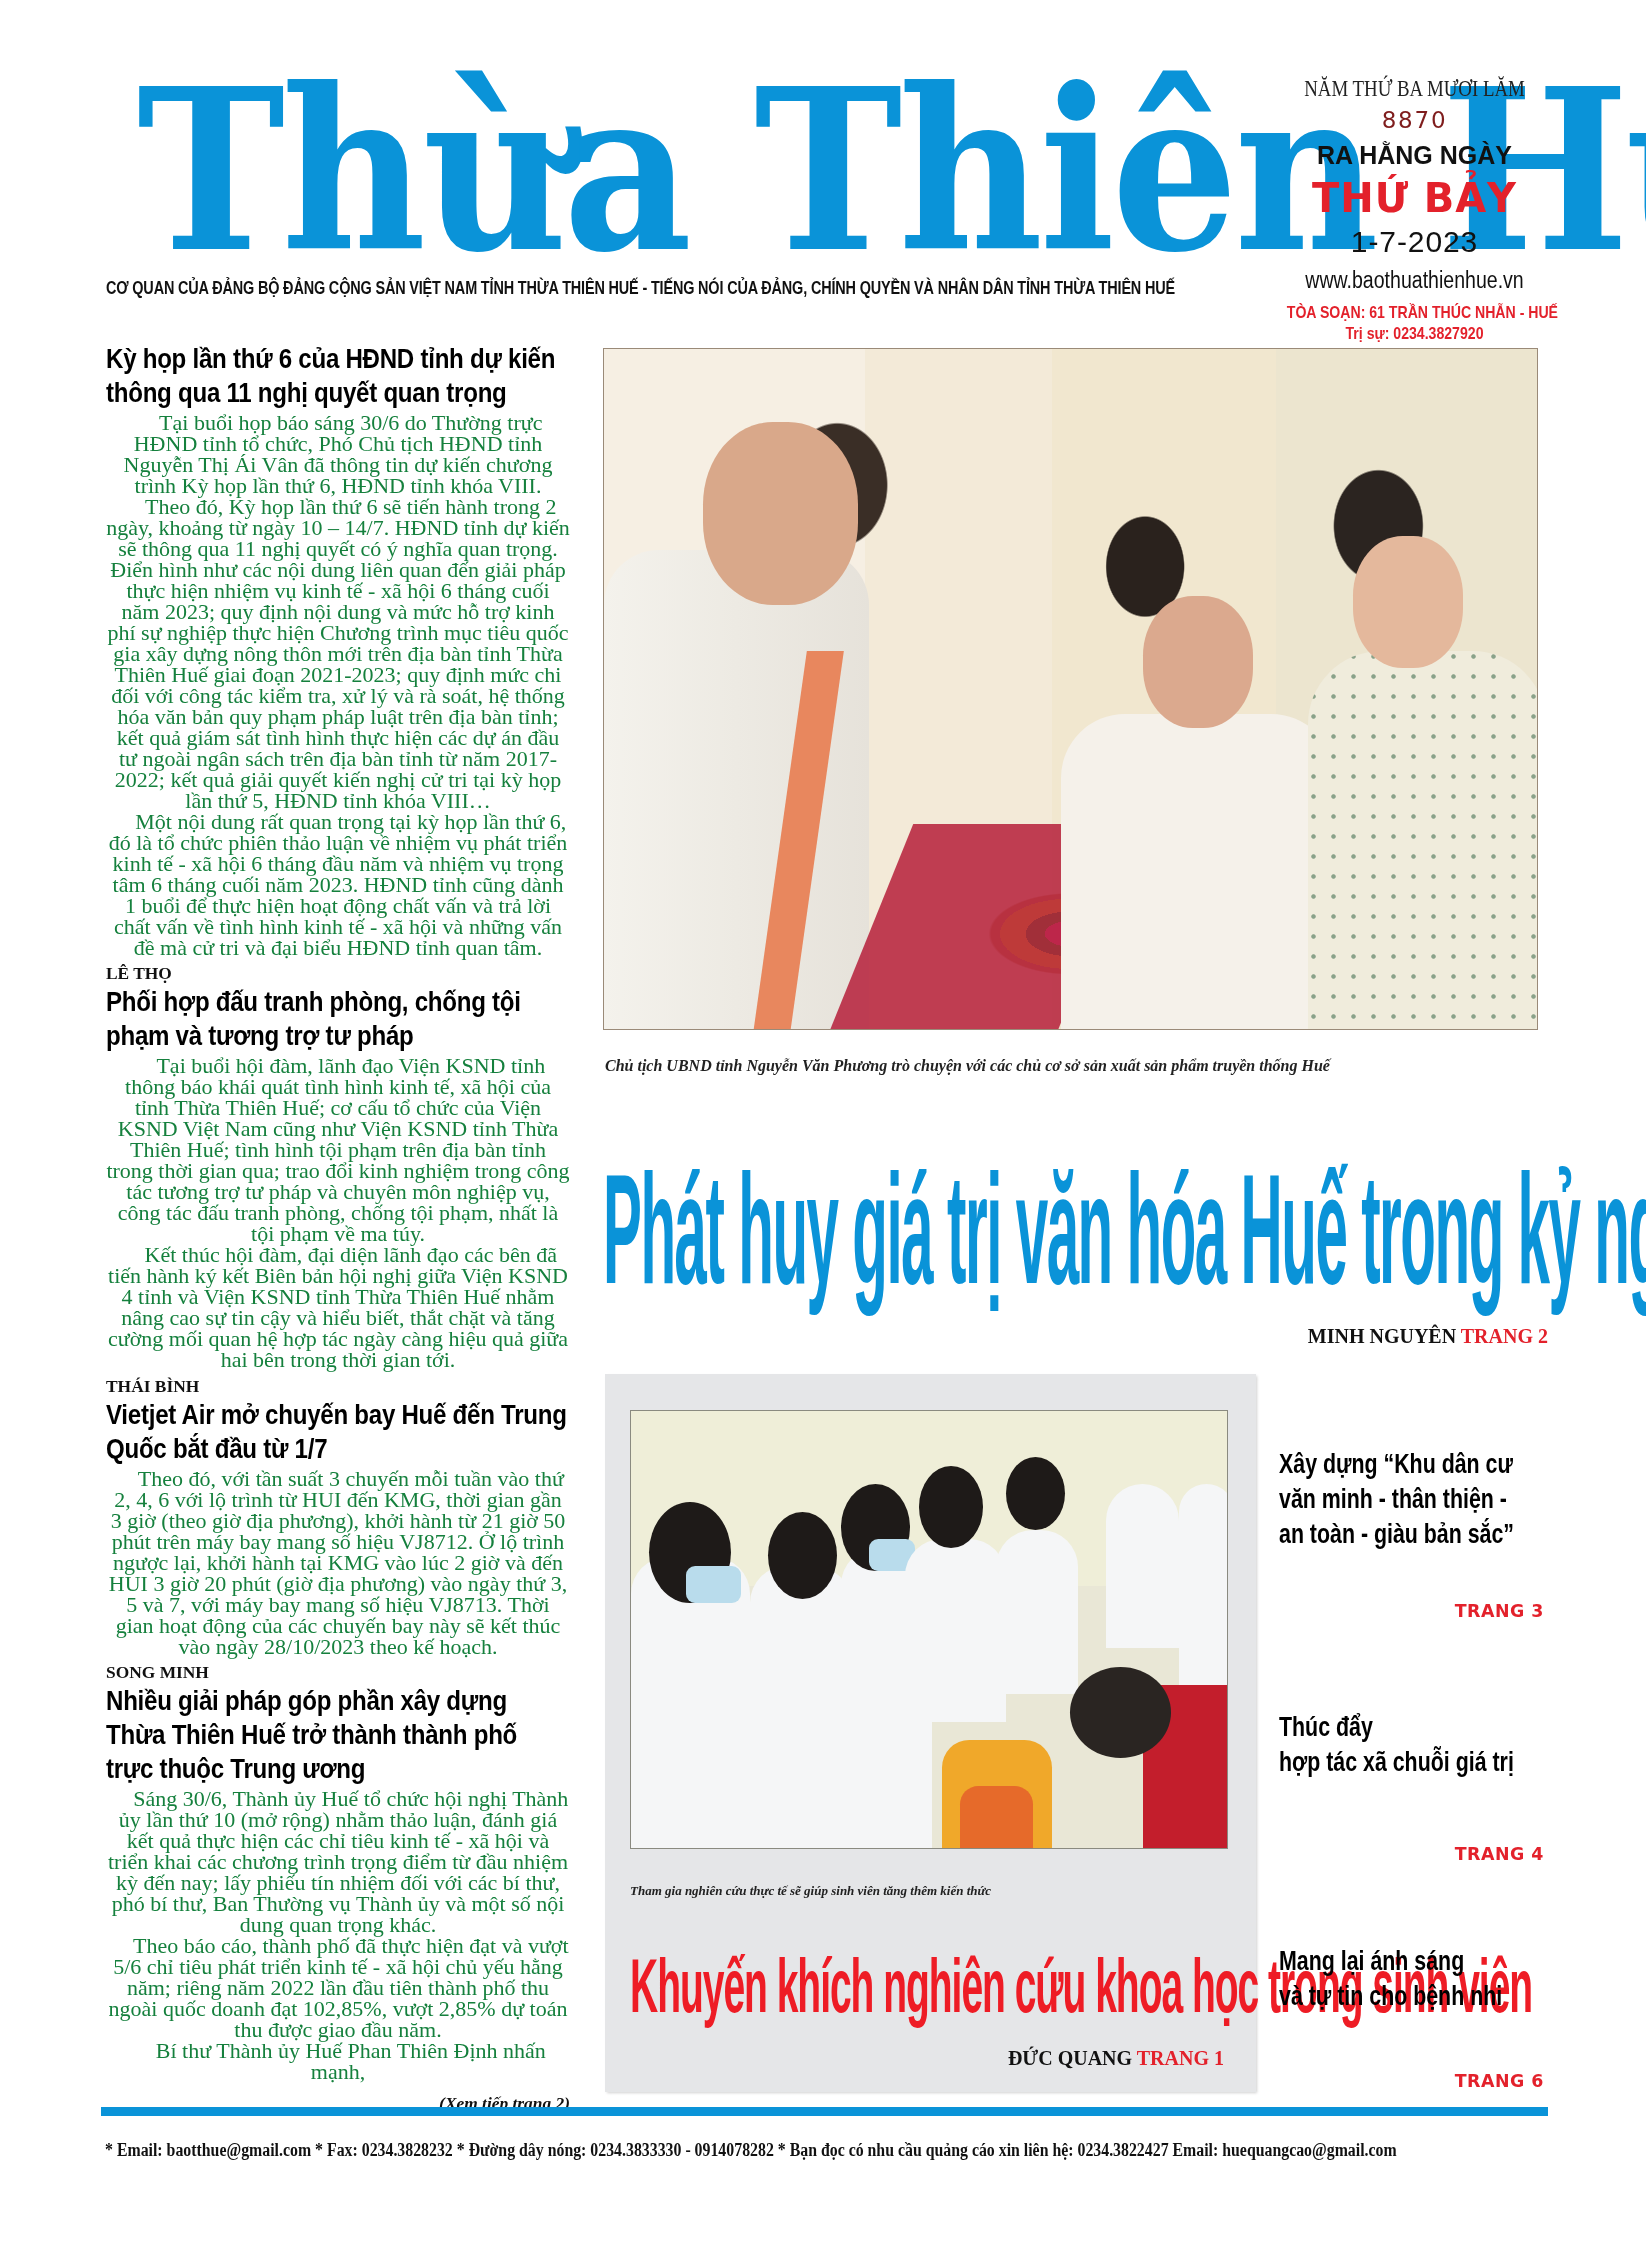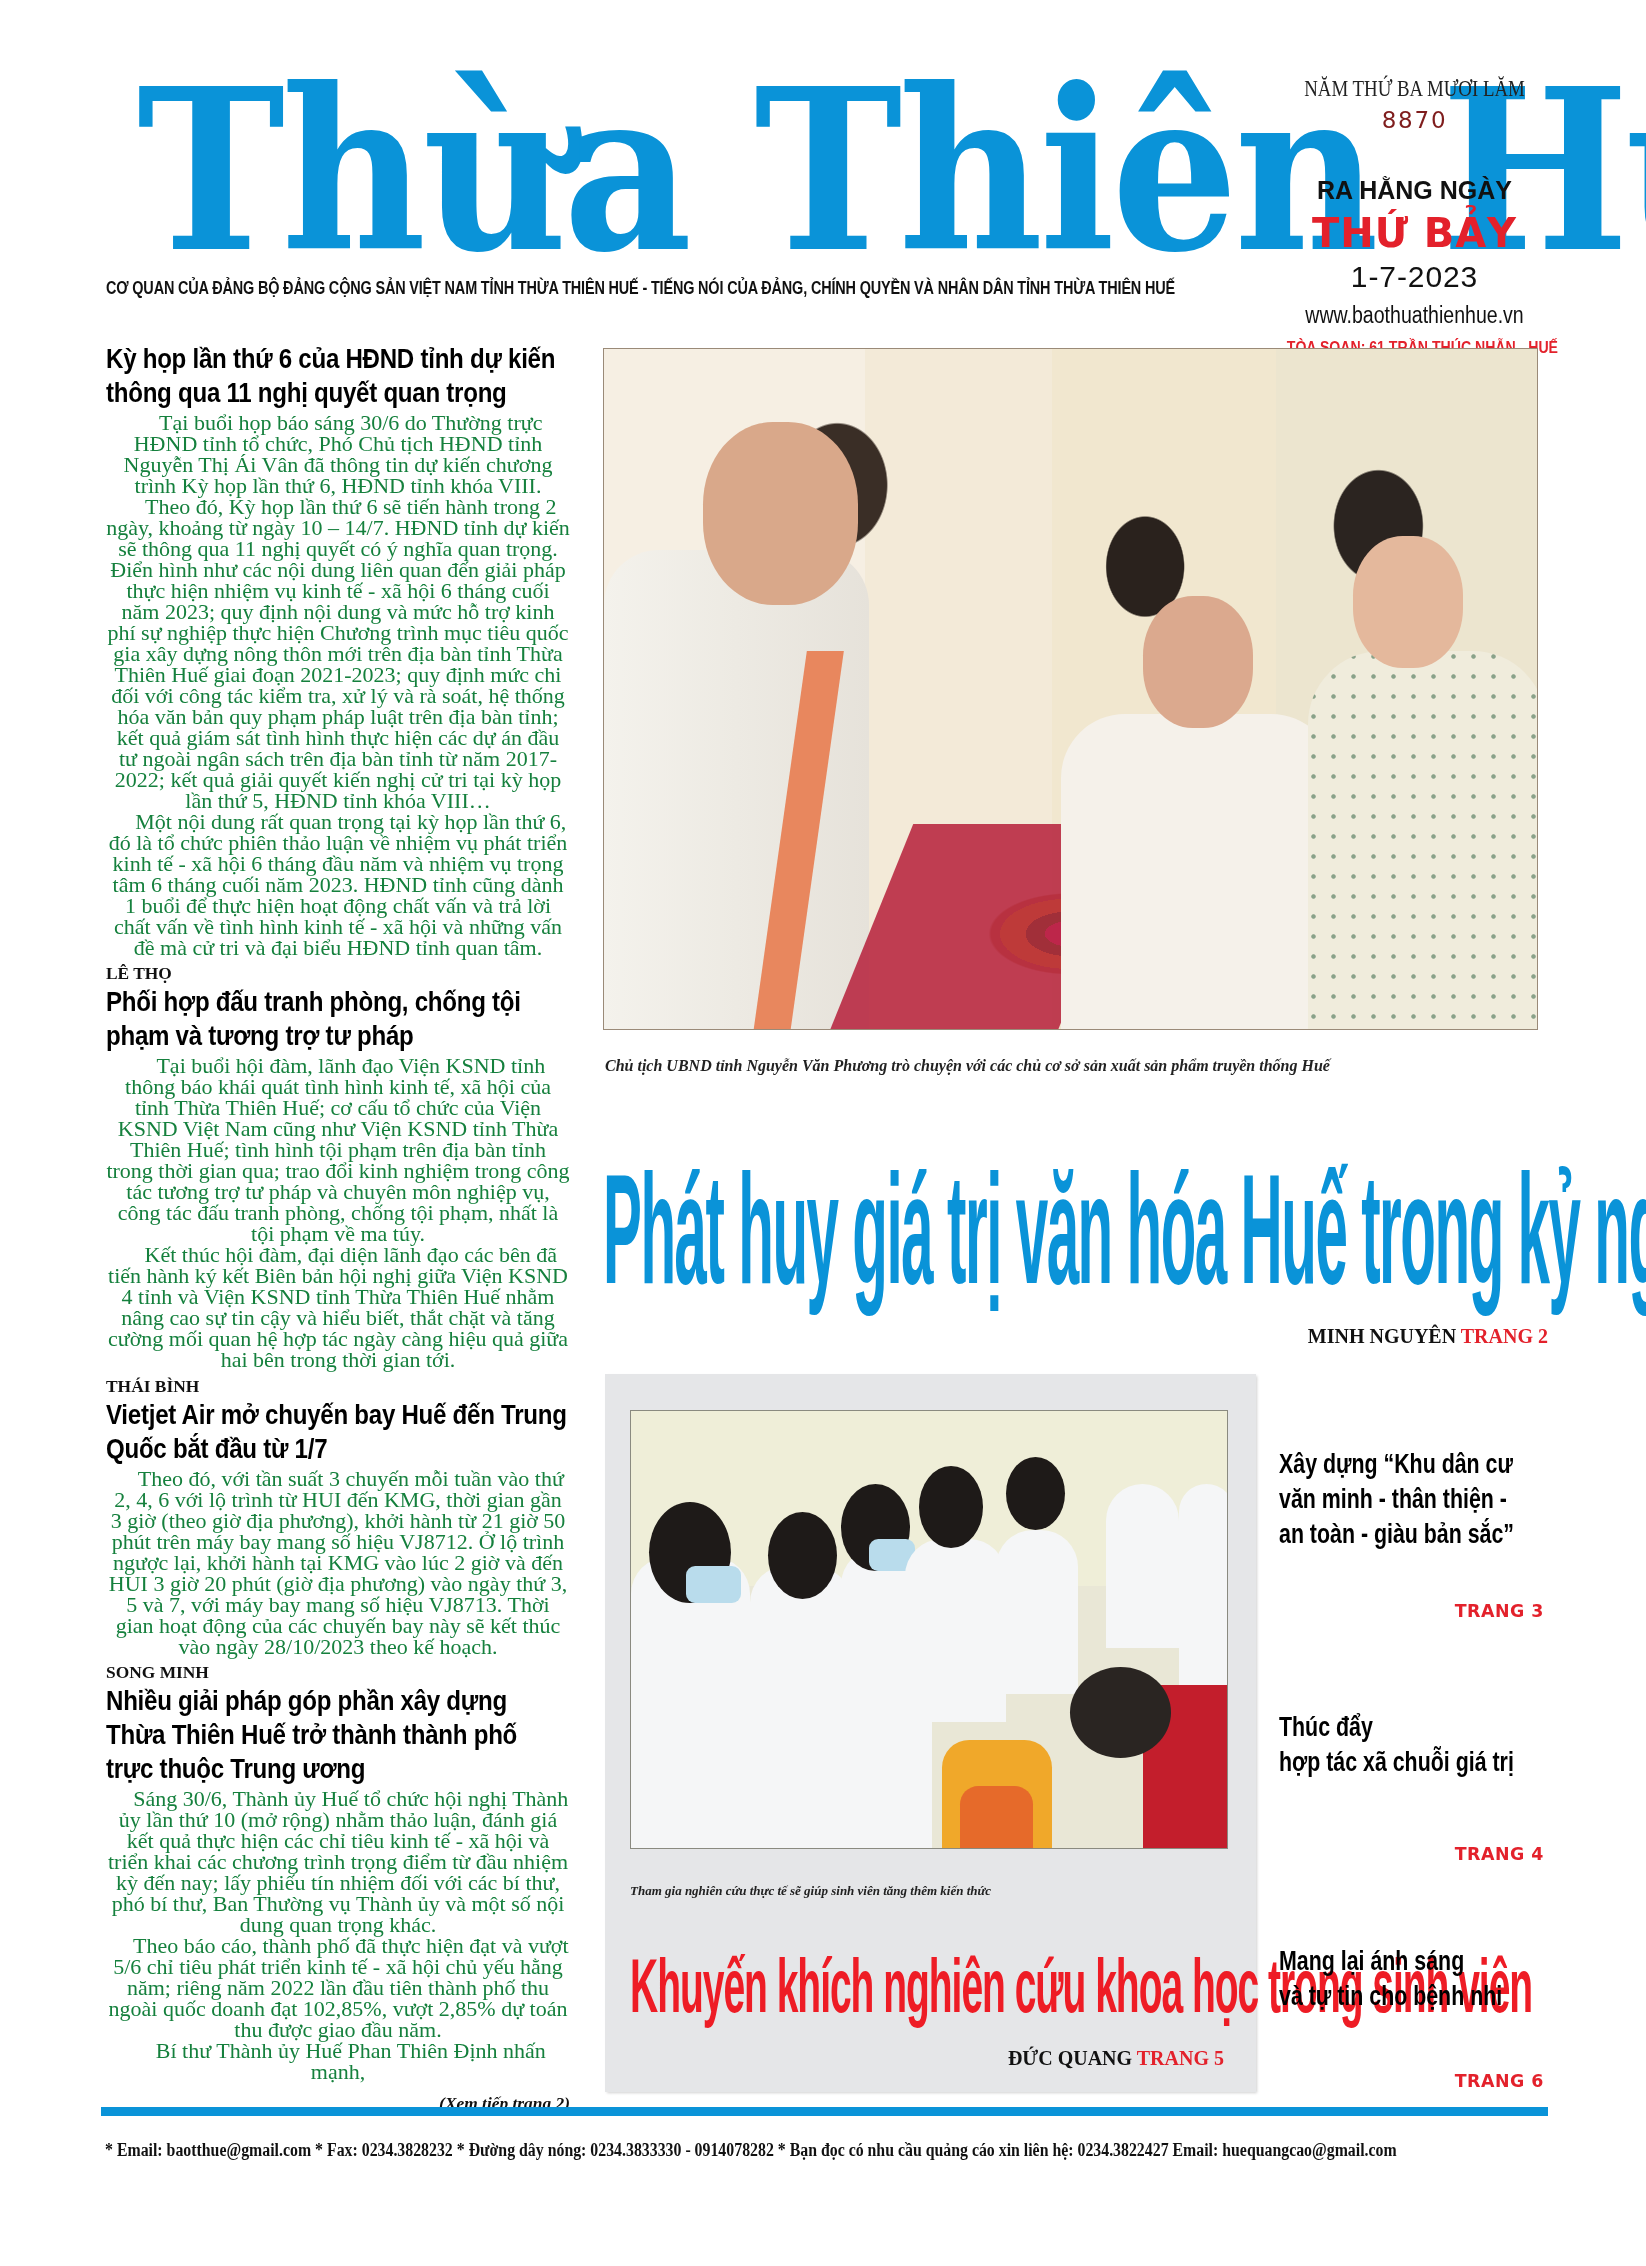--- a/index.html
+++ b/index.html
@@ -17,21 +17,21 @@
   }
   .masthead-sub {
     left: 106px; top: 274px; width: 1160px;
     font-family: "Liberation Sans", sans-serif; font-weight: bold;
     font-size: 18.3px; line-height: 27.4px; color: #111; white-space: nowrap;
     transform: scaleX(0.79); transform-origin: left top; letter-spacing: -0.2px;
   }
   .info { left: 1266px; top: 73px; width: 297px; text-align: center; }
   .info .year { font-family: "Liberation Serif", serif; font-size: 23px; line-height: 31px; color: #222; transform: scaleX(0.82); }
   .info .issue { font-family: "DejaVu Sans", sans-serif; font-weight: normal; font-size: 23px; line-height: 33px; color: #7f1d1d; letter-spacing: 1.8px; }
-  .info .daily { font-family: "Liberation Sans", sans-serif; font-weight: bold; font-size: 25px; line-height: 37px; color: #111; margin-top: 35px; }
+  .info .daily { font-family: "Liberation Sans", sans-serif; font-weight: bold; font-size: 25px; line-height: 37px; color: #111; }
   .info .weekday { font-family: "DejaVu Sans", sans-serif; font-weight: bold; font-size: 40px; line-height: 48px; color: #e3212b; letter-spacing: 0.9px; }
   .info .date { font-family: "Liberation Sans", sans-serif; font-size: 30px; line-height: 40px; color: #111; letter-spacing: 0.9px; }
   .info .web { font-family: "Liberation Sans", sans-serif; font-size: 23px; line-height: 37px; color: #111; transform: scaleX(0.85); }
   .info .office { font-family: "Liberation Sans", sans-serif; font-weight: bold; font-size: 16.4px; line-height: 22px; color: #e3212b; white-space: nowrap; transform: scaleX(0.86); margin-top: 1.8px; }
   .info .phone { font-family: "Liberation Sans", sans-serif; font-weight: bold; font-size: 16.4px; line-height: 20px; color: #e3212b; transform: scaleX(0.86); }
 
   
   .col-left { left: 106px; top: 342px; width: 464px; }
   .art-title {
     font-family: "Liberation Sans", sans-serif; font-weight: bold;
@@ -230,21 +230,21 @@
   <div class="coat" style="left:548px;top:73px;width:55px;height:201px;"></div>
   <div class="yellow"></div>
   <div class="child"></div>
   <div class="red-shirt"></div>
   <div class="head" style="left:439px;top:256px;width:101px;height:91px;background:#2a2522;"></div>
 </div>
 <div class="abs caption2">Tham gia nghiên cứu thực tế sẽ giúp sinh viên tăng thêm kiến thức</div>
 <div class="abs headline-red">Khuyến khích nghiên cứu khoa học trong sinh viên</div>
 <div class="abs byline-red-box">
   <span>ĐỨC QUANG</span>
-  <span class="red">TRANG 5</span>
+  <span class="red">TRANG 1</span>
 </div>
 
 <div class="abs teaser" style="top:1446px; height:183px;">
   <div class="t-title">Xây dựng “Khu dân cư</div>
   <div class="t-title">văn minh - thân thiện -</div>
   <div class="t-title">an toàn - giàu bản sắc”</div>
   <div class="t-page" style="top:155px;">TRANG 3</div>
 </div>
 <div class="abs teaser" style="top:1709px; height:155px;">
   <div class="t-title">Thúc đẩy</div>

